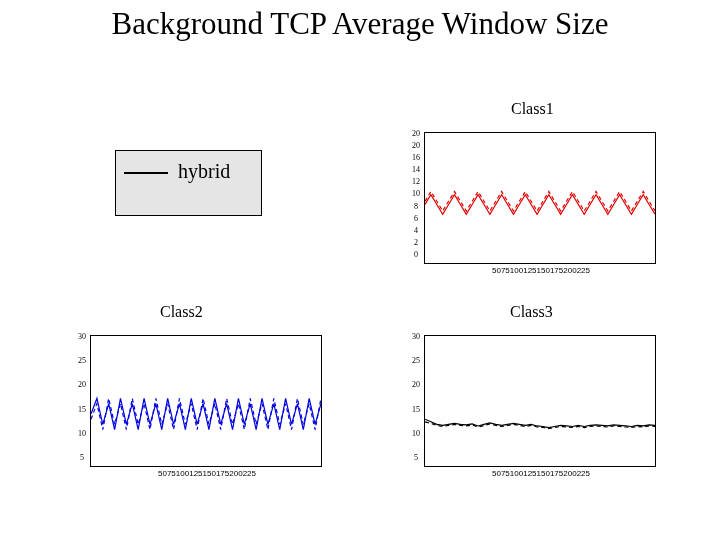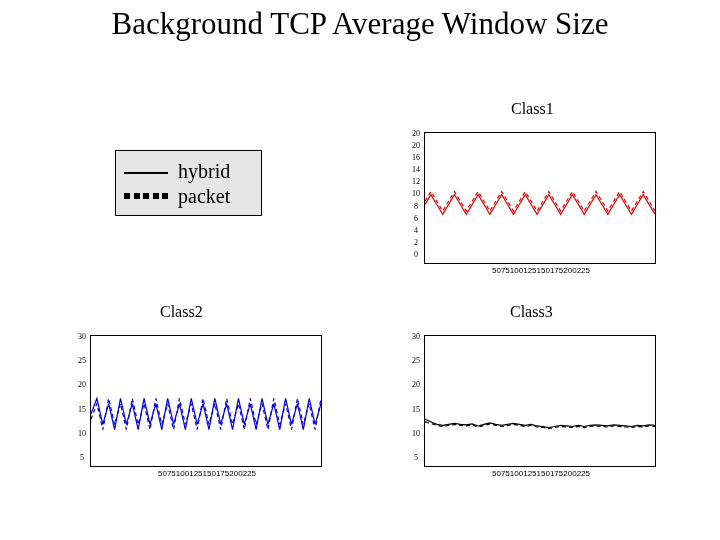--- a/index.html
+++ b/index.html
@@ -23,32 +23,20 @@
 <div class="slide">
 
 <div class="title">Background TCP Average Window Size</div>
 
 <div class="legend-box">
   <div class="legend-row r1">
     <span class="legend-line">
           <span class="stroke-solid"></span>
         </span>
     <span>hybrid</span>
-  </div>
-  <div class="legend-row r2">
-    <span class="legend-line">
-      <span class="stroke-dashed">
-            <span></span>
-            <span></span>
-            <span></span>
-            <span></span>
-            <span></span>
-          </span>
-    </span>
-    <span>packet</span>
   </div>
 </div>
 
 <div class="clabel" style="left:511px;top:100px">Class1</div>
 <div class="clabel" style="left:160px;top:303px">Class2</div>
 <div class="clabel" style="left:510px;top:303px">Class3</div>
 
 <div class="chart" id="c-class1" style="left:424px;top:132px;width:230px;height:130px">
   <div class="ylabels">
         <div>20</div>

